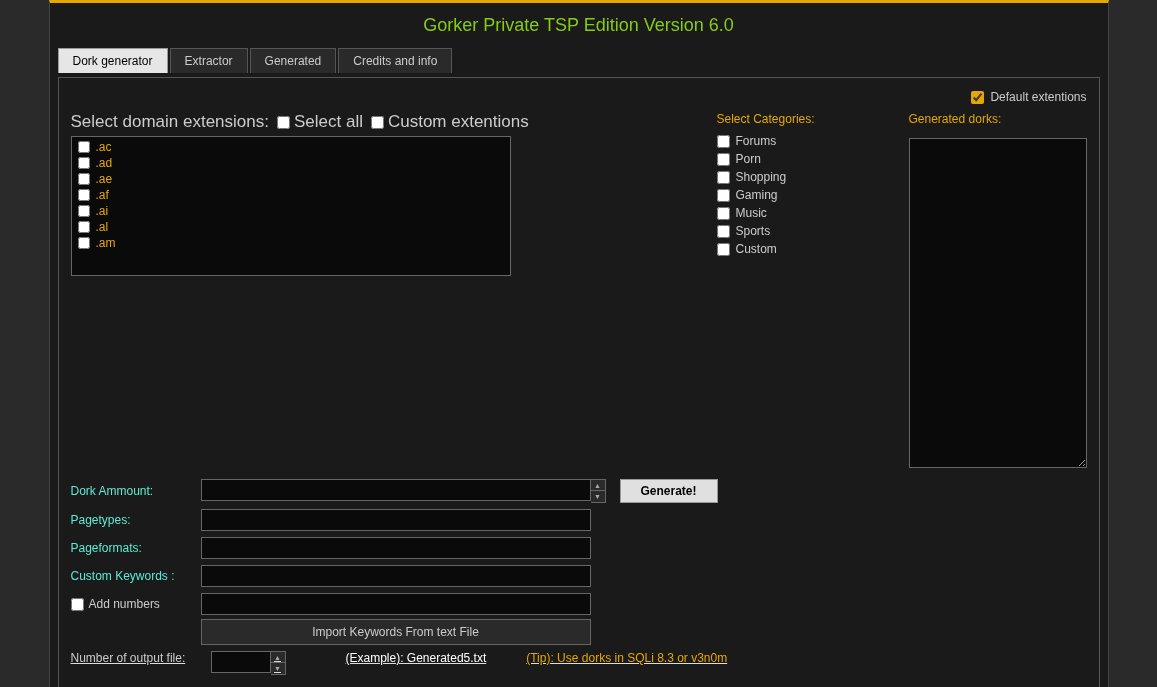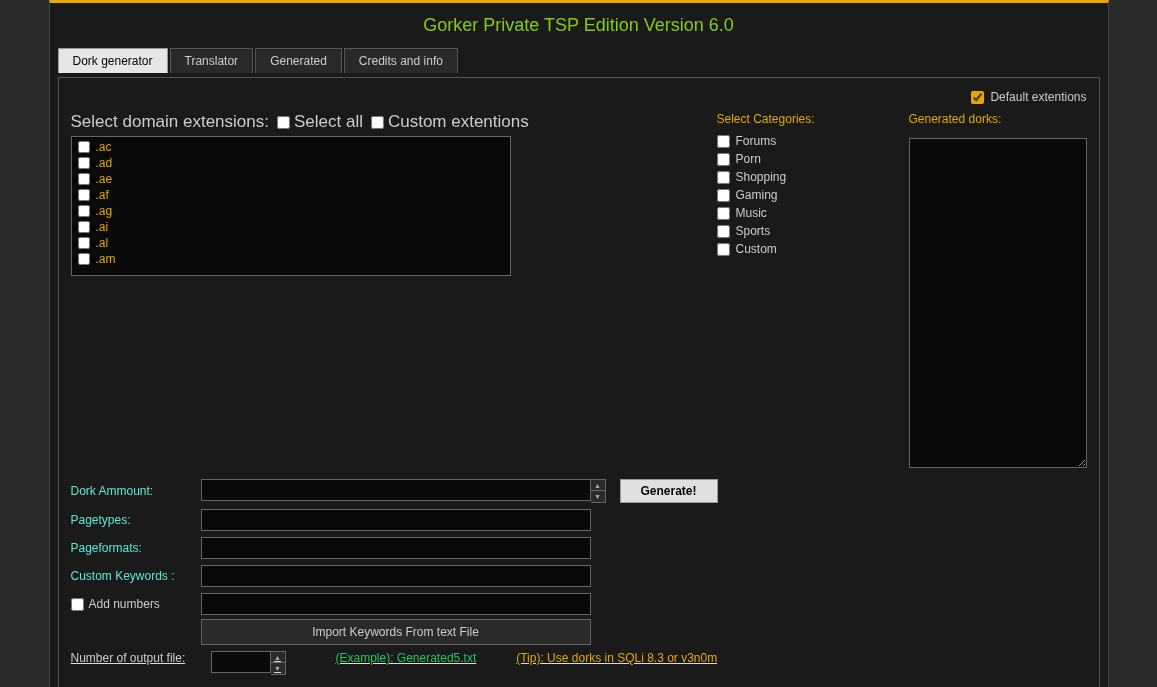--- a/index.html
+++ b/index.html
@@ -288,21 +288,21 @@
 
   <div class="title-bar">
     <span>Gorker Private TSP Edition Version 6.0</span>
   </div>
 
   <div class="tab-bar">
     <div class="tab active">
       <span>Dork generator</span>
     </div>
     <div class="tab">
-      <span>Translator</span>
+      <span>Extractor</span>
     </div>
     <div class="tab">
       <span>Generated</span>
     </div>
     <div class="tab">
       <span>Credits and info</span>
     </div>
   </div>
 
   <div class="main-content">
@@ -340,24 +340,20 @@
               <input type="checkbox" style="">
               <span>.ad</span>
             </div>
             <div class="domain-item">
               <input type="checkbox" style="">
               <span>.ae</span>
             </div>
             <div class="domain-item">
               <input type="checkbox" style="">
               <span>.af</span>
-            </div>
-            <div class="domain-item">
-              <input type="checkbox" style="">
-              <span>.ag</span>
             </div>
             <div class="domain-item">
               <input type="checkbox" style="">
               <span>.ai</span>
             </div>
             <div class="domain-item">
               <input type="checkbox" style="">
               <span>.al</span>
             </div>
             <div class="domain-item">
@@ -457,19 +453,19 @@
 
     <div class="output-row">
       <label>Number of output file:</label>
       <div class="spinner-combined">
         <input type="text" style="">
         <div class="spinner-btns">
           <button class="spin-up">▲</button>
           <button class="spin-down">▼</button>
         </div>
       </div>
-      <span style="color:#22c55e;font-size:12px;padding-left:40px;">(Example): Generated5.txt</span>
+      <span style="color:#ffffff;margin-left:10px;font-size:12px;padding-left:40px;">(Example): Generated5.txt</span>
       <span style="color:#e6a800;margin-left:30px;font-size:12px;">(Tip): Use dorks in SQLi 8.3 or v3n0m</span>
     </div>
 
   </div>
 
 </div>
 
 </body></html>

